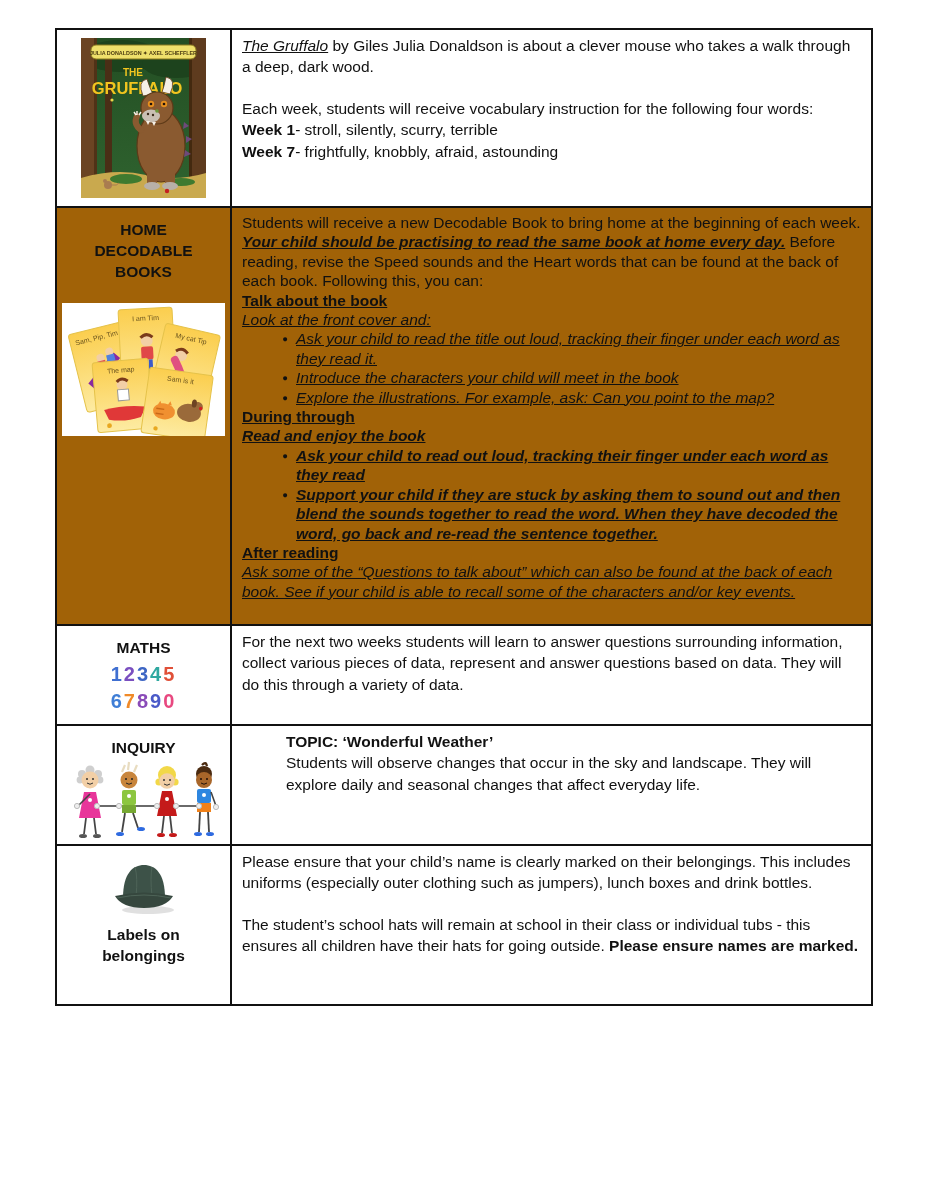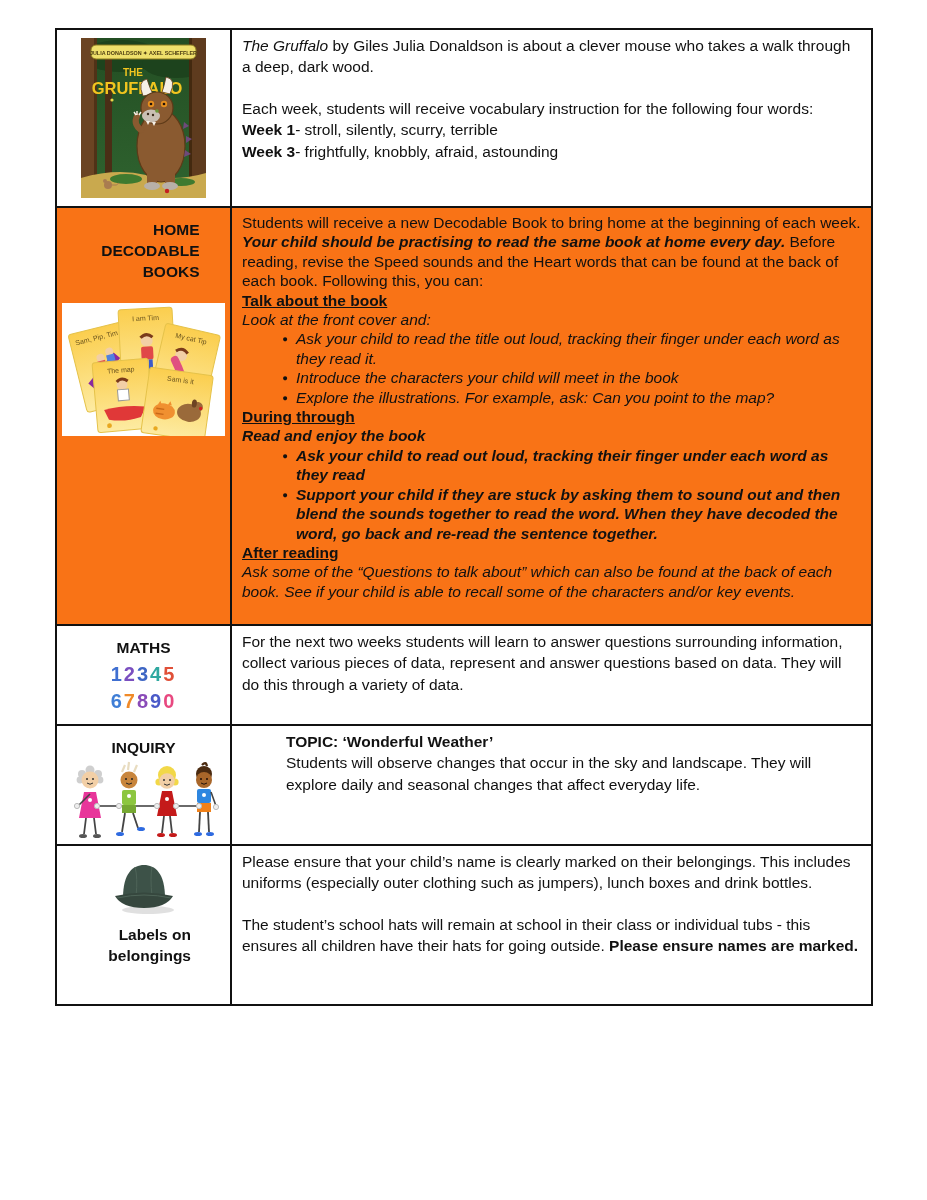--- a/index.html
+++ b/index.html
@@ -2,31 +2,31 @@
 <html><head>
 <meta charset="utf-8">
 <style>
   html,body{margin:0;padding:0;background:#fff;}
   .page{position:relative;width:927px;height:1200px;background:#fff;
         font-family:"Liberation Sans",sans-serif;color:#111;overflow:hidden;}
   .doc-table{position:absolute;left:55px;top:28px;width:818px;border:2px solid #111;box-sizing:border-box;background:#fff;}
   .row{display:flex;border-top:2px solid #111;box-sizing:border-box;}
   .row:first-child{border-top:none;}
   .cell-left{width:175px;flex:none;border-right:2px solid #111;box-sizing:border-box;
-             display:flex;flex-direction:column;align-items:center;text-align:right;}
+             display:flex;flex-direction:column;align-items:center;text-align:center;}
   .cell-right{flex:1;box-sizing:border-box;padding:5px 10px 8px 10px;font-size:15.5px;line-height:21.4px;}
   .row-r1{min-height:176px;}
   .row-r2{min-height:418px;}
-  .row-r2 .cell-left,.row-r2 .cell-right{background:#f97316;}
+  .row-r2 .cell-left,.row-r2 .cell-right{background:#a16207;}
   .row-r2 .cell-right{line-height:19.4px;}
   .row-r3{min-height:100px;}
   .row-r4{min-height:111px;gap:44px;}
   .row-r5{min-height:160px;}
   .b{font-weight:bold;}
-  .i{font-style:italic;}
+  .i{font-style:italic;text-decoration:underline;}
   .u{text-decoration:underline;}
   .blk{margin:0;}
   .bullet{display:flex;}
   .bullet .marker{width:22px;margin-left:32px;flex:none;text-align:center;font-size:9.5px;}
   .bullet .btxt{flex:1;}
   .spacer{height:20px;}
   .side-heading{font-weight:bold;font-size:15.5px;line-height:21px;margin-top:11px;}
   .heading-narrow{max-width:112px;}
   .heading-labels{max-width:95px;margin-top:8px;}
   .gruffalo-wrap{margin-top:8px;line-height:0;}
@@ -96,21 +96,21 @@
             <circle cx="31" cy="62" r="1.6" fill="#E8D84A"></circle>
             <circle cx="86" cy="153" r="2.2" fill="#C42020"></circle>
           </svg>
         </div>
       </div>
       <div class="cell-right">
           <div class="blk"><span class="i">The Gruffalo</span><span> by Giles Julia Donaldson is about a clever mouse who takes a walk through a deep, dark wood.</span></div>
           <div class="spacer"></div>
           <div class="blk"><span>Each week, students will receive vocabulary instruction for the following four words:</span></div>
           <div class="blk"><span class="b">Week 1</span><span>- stroll, silently, scurry, terrible</span></div>
-          <div class="blk"><span class="b">Week 3</span><span>- frightfully, knobbly, afraid, astounding</span></div>
+          <div class="blk"><span class="b">Week 7</span><span>- frightfully, knobbly, afraid, astounding</span></div>
         </div>
     </div>
 
     <div class="row row-r2">
       <div class="cell-left">
         <div class="side-heading heading-narrow">HOME DECODABLE BOOKS</div>
         <div class="books-wrap">
           <svg width="163" height="133" viewBox="0 0 163 133">
             <defs>
               <linearGradient id="bk" x1="0" y1="0" x2="0" y2="1">

